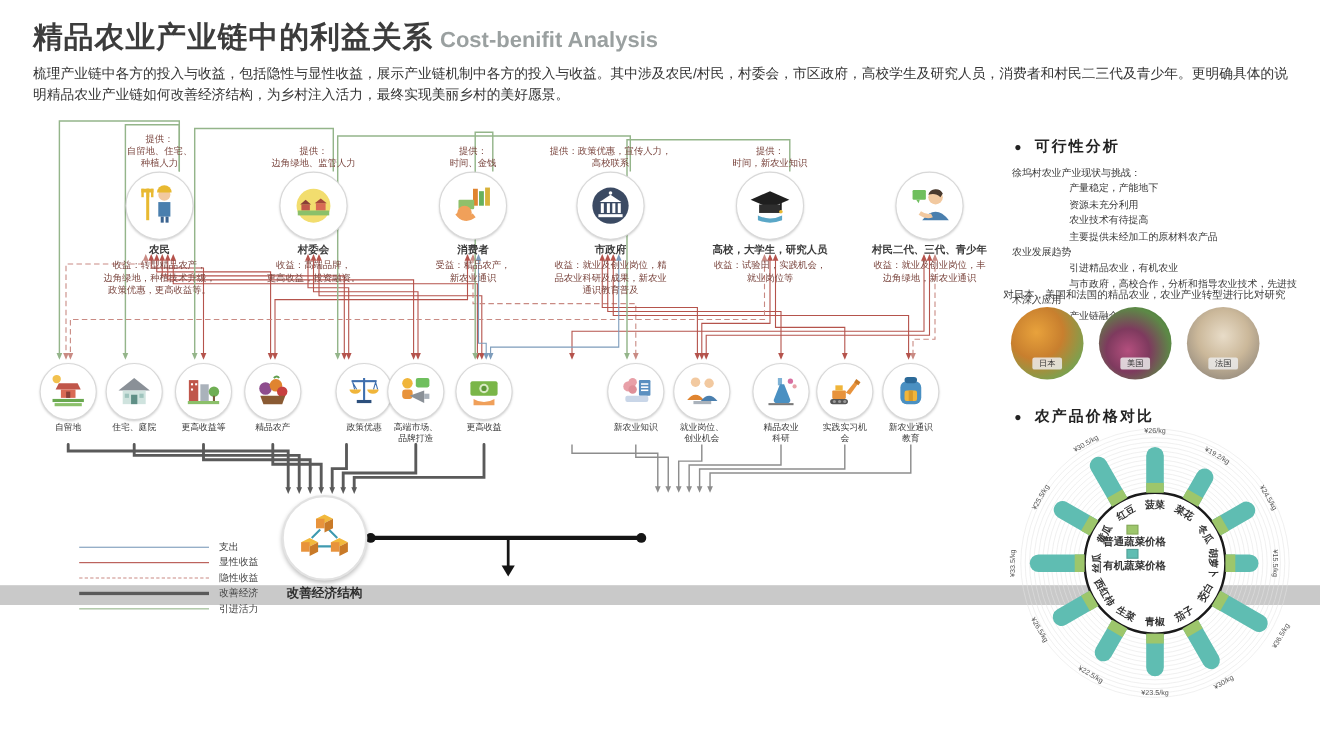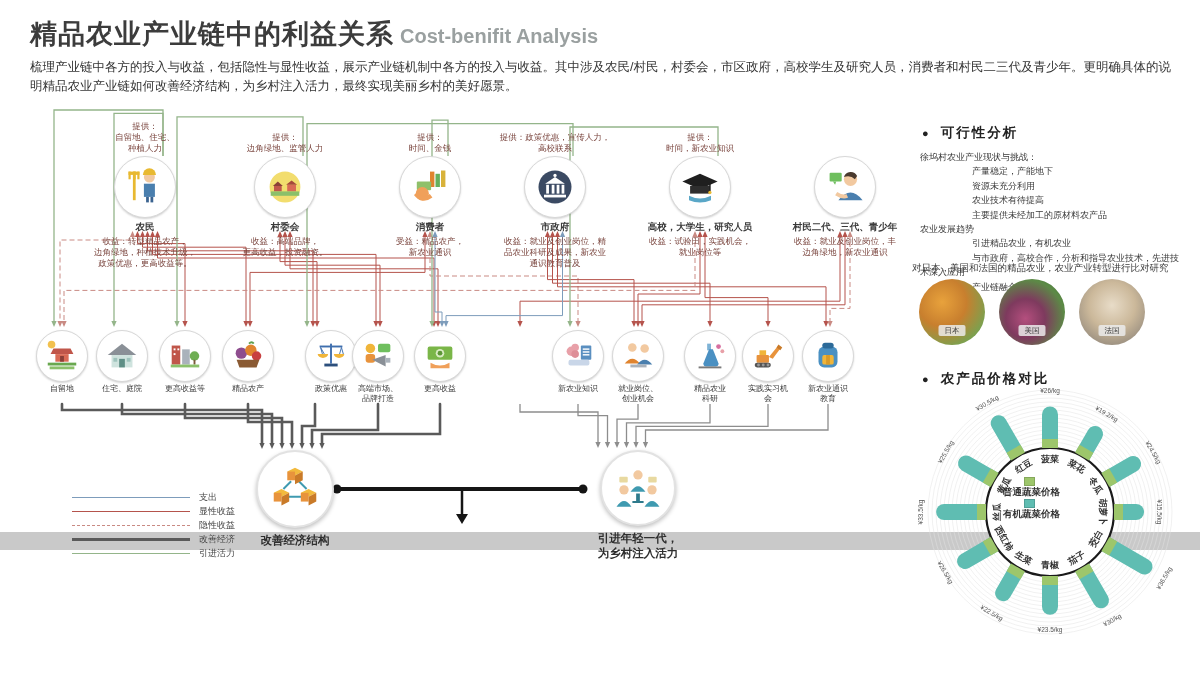--- a/index.html
+++ b/index.html
@@ -493,37 +493,20 @@
           <rect x="8" y="34" width="8" height="9" fill="#e8933c"></rect>
           <path d="M16 38 l8 -4 v9 l-8 4 z" fill="#c97a28"></path>
           <path d="M36 34 l8 -4 l8 4 l-8 4 z" fill="#f2b93c"></path>
           <rect x="36" y="34" width="8" height="9" fill="#e8933c"></rect>
           <path d="M44 38 l8 -4 v9 l-8 4 z" fill="#c97a28"></path>
         </svg>
     </div>
     <div class="lb">改善经济结构</div>
   </div>
 
-  <div class="big" style="left:578px;top:450px;width:120px">
-    <div class="circ" style="width:76px;height:76px">
-      <svg viewBox="0 0 60 60" style="width:56px;height:56px">
-          <circle cx="30" cy="16" r="5" fill="#f2c9a0"></circle>
-          <path d="M22 34 q8 -12 16 0 z" fill="#3f9ab0"></path>
-          <circle cx="15" cy="32" r="5" fill="#f2c9a0"></circle>
-          <path d="M7 50 q8 -12 16 0 z" fill="#3f9ab0"></path>
-          <circle cx="45" cy="32" r="5" fill="#f2c9a0"></circle>
-          <path d="M37 50 q8 -12 16 0 z" fill="#3f9ab0"></path>
-          <rect x="10" y="18" width="9" height="6" rx="1" fill="#e8d9a0"></rect>
-          <rect x="41" y="18" width="9" height="6" rx="1" fill="#e8d9a0"></rect>
-          <path d="M28 36 h4 v8 h-4 z M24 44 h12 v2 h-12 z" fill="#2e7a8c"></path>
-        </svg>
-    </div>
-    <div class="lb">引进年轻一代，
-为乡村注入活力</div>
-  </div>
 
 
   <div class="rp-head" style="left:922px;top:124px"><span class="dot">●</span><span>可行性分析</span></div>
   <div class="feas">
     <div>徐坞村农业产业现状与挑战：</div>
     <div class="ind2">产量稳定，产能地下</div>
     <div class="ind2">资源未充分利用</div>
     <div class="ind2">农业技术有待提高</div>
     <div class="ind2">主要提供未经加工的原材料农产品</div>
     <div>农业发展趋势</div>

